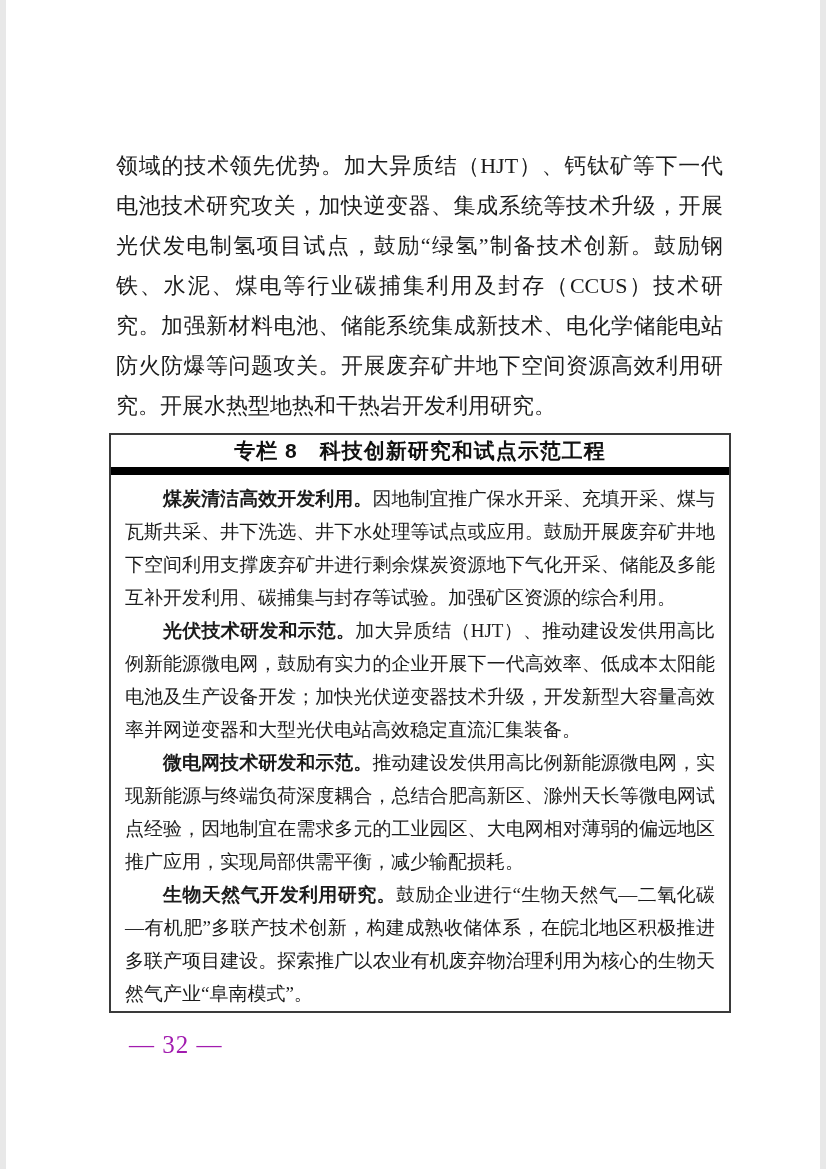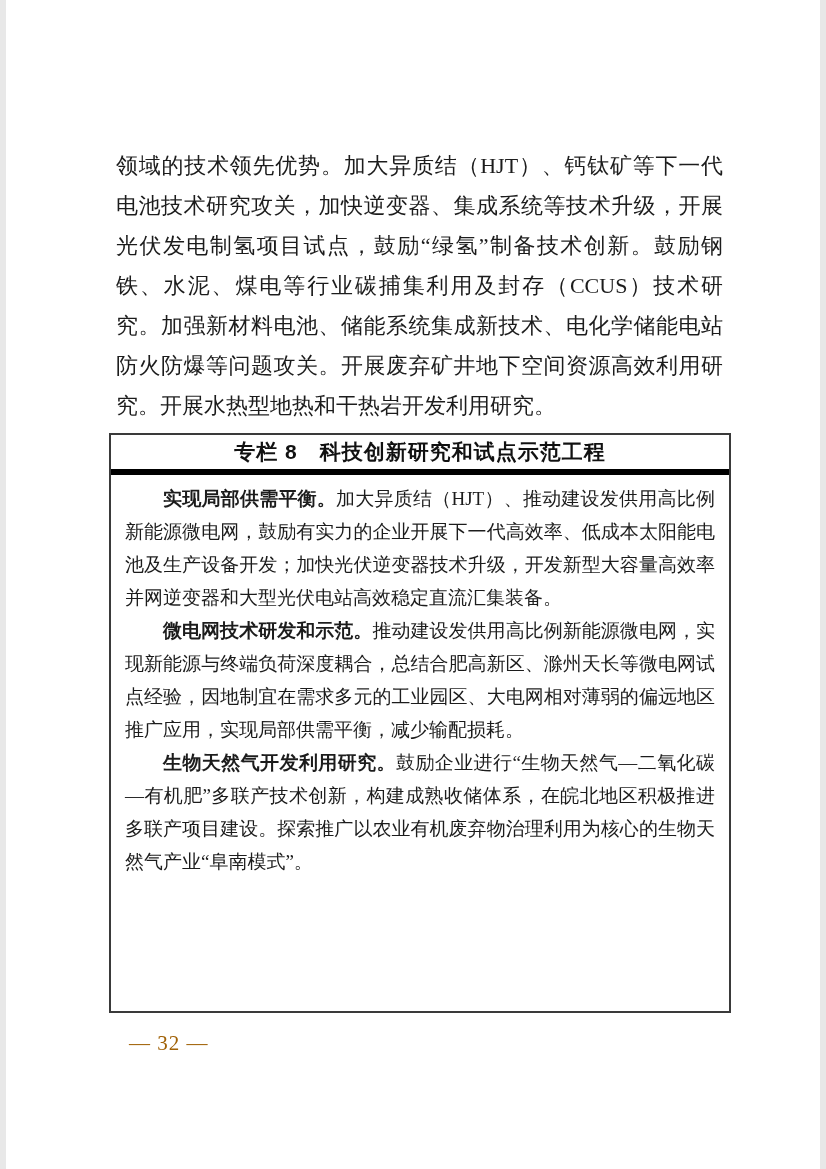--- a/index.html
+++ b/index.html
@@ -27,21 +27,21 @@
   .callout {
     position: absolute;
     left: 103px;
     top: 433px;
     width: 622px;
     height: 580px;
     border: 2px solid #3a3a3a;
   }
   .callout-header {
     height: 40px;
-    border-bottom: 6px solid #000000;
+    border-bottom: 8px solid #000000;
     display: flex;
     align-items: center;
     justify-content: center;
     font-family: "Liberation Sans", "DejaVu Sans", sans-serif;
     font-weight: 700;
     font-size: 21px;
     letter-spacing: 1px;
     color: #111;
   }
   .callout-body {
@@ -55,36 +55,37 @@
     text-indent: 2em;
     margin: 0;
   }
   .lead {
     font-weight: 700;
   }
   .footer {
     position: absolute;
     left: 123px;
     top: 1031px;
-    font-size: 21px;
+    font-size: 25px;
     letter-spacing: 1px;
-    color: #a16207;
+    color: #a21caf;
   }
 </style>
 </head>
 <body>
 
 <div class="page">
 
   <div class="main-text">领域的技术领先优势。加大异质结（HJT）、钙钛矿等下一代电池技术研究攻关，加快逆变器、集成系统等技术升级，开展光伏发电制氢项目试点，鼓励“绿氢”制备技术创新。鼓励钢铁、水泥、煤电等行业碳捕集利用及封存（CCUS）技术研究。加强新材料电池、储能系统集成新技术、电化学储能电站防火防爆等问题攻关。开展废弃矿井地下空间资源高效利用研究。开展水热型地热和干热岩开发利用研究。</div>
 
   <div class="callout">
     <div class="callout-header">专栏 8　科技创新研究和试点示范工程</div>
     <div class="callout-body">
-      <p><span class="lead">实现局部供需平衡。</span><span>加大异质结（HJT）、推动建设发供用高比例新能源微电网，鼓励有实力的企业开展下一代高效率、低成本太阳能电池及生产设备开发；加快光伏逆变器技术升级，开发新型大容量高效率并网逆变器和大型光伏电站高效稳定直流汇集装备。</span></p>
+      <p><span class="lead">煤炭清洁高效开发利用。</span><span>因地制宜推广保水开采、充填开采、煤与瓦斯共采、井下洗选、井下水处理等试点或应用。鼓励开展废弃矿井地下空间利用支撑废弃矿井进行剩余煤炭资源地下气化开采、储能及多能互补开发利用、碳捕集与封存等试验。加强矿区资源的综合利用。</span></p>
+      <p><span class="lead">光伏技术研发和示范。</span><span>加大异质结（HJT）、推动建设发供用高比例新能源微电网，鼓励有实力的企业开展下一代高效率、低成本太阳能电池及生产设备开发；加快光伏逆变器技术升级，开发新型大容量高效率并网逆变器和大型光伏电站高效稳定直流汇集装备。</span></p>
       <p><span class="lead">微电网技术研发和示范。</span><span>推动建设发供用高比例新能源微电网，实现新能源与终端负荷深度耦合，总结合肥高新区、滁州天长等微电网试点经验，因地制宜在需求多元的工业园区、大电网相对薄弱的偏远地区推广应用，实现局部供需平衡，减少输配损耗。</span></p>
       <p><span class="lead">生物天然气开发利用研究。</span><span>鼓励企业进行“生物天然气—二氧化碳—有机肥”多联产技术创新，构建成熟收储体系，在皖北地区积极推进多联产项目建设。探索推广以农业有机废弃物治理利用为核心的生物天然气产业“阜南模式”。</span></p>
     </div>
   </div>
 
   <div class="footer">— 32 —</div>
 
 </div>
 
 </body></html>

